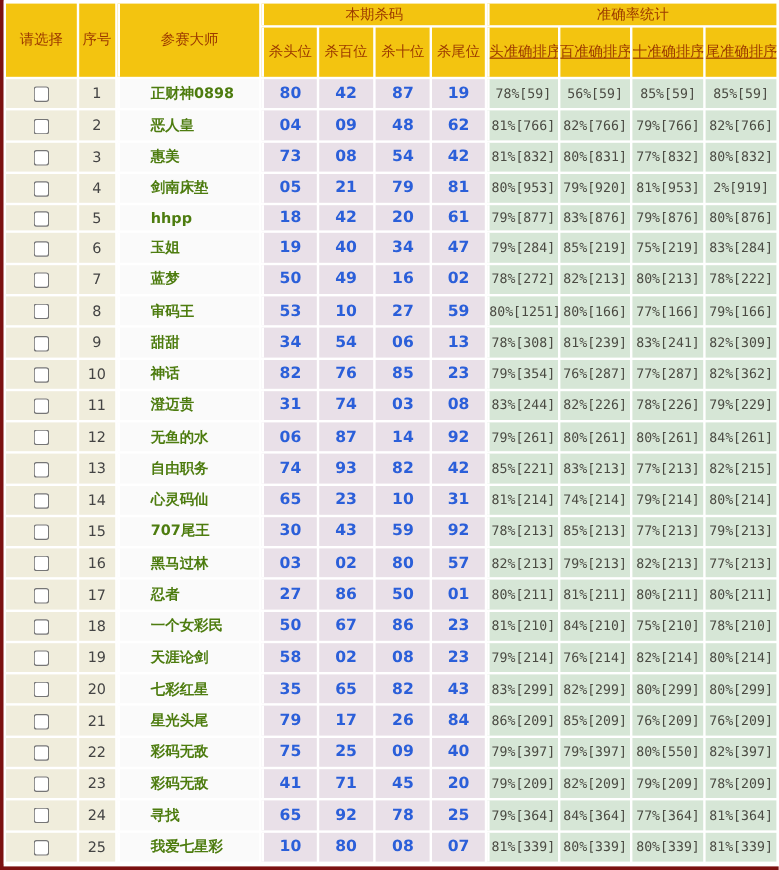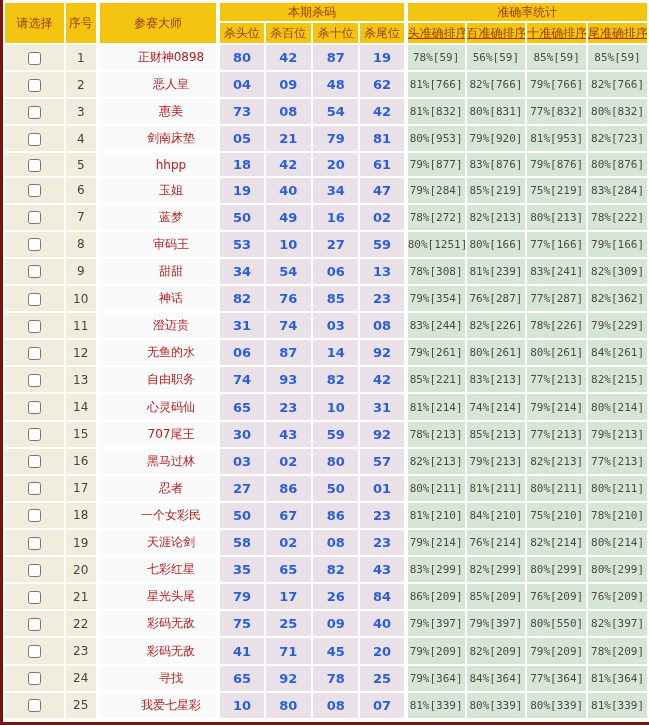--- a/index.html
+++ b/index.html
@@ -16,28 +16,28 @@
   col.c-check{width:57px}
   col.c-no{width:29px}
   col.c-name{width:115px}
   col.c-kill{width:44px}
   col.c-kill4{width:42px}
   col.c-acc{width:57px}
   th{
     background:#F3C410;color:#9C3A00;font-weight:normal;font-size:12px;text-align:center;
     height:18px;
   }
-  th.sub{height:20px;}
+  th.sub{height:41px;}
   th a{
     color:#9C3A00;text-decoration:underline;font-size:12px;cursor:pointer;
   }
   td{font-size:12px;color:#555;}
   td.check{background:#F0EDDC;text-align:center;}
   td.no{background:#F0EDDC;text-align:center;color:#444;}
-  td.name{background:#FAFAFA;text-align:center;padding-left:26px;color:#b91c1c;}
+  td.name{background:#FAFAFA;text-align:left;padding-left:26px;color:#4d7c0f;font-weight:bold;}
   td.kill{
     background:#E9E0E8;text-align:center;color:#2B5FD9;font-weight:bold;font-size:13px;
   }
   td.acc{
     background:#D6E6D6;text-align:center;color:#4A4A42;font-size:11px;
     font-family:"DejaVu Sans Mono","Liberation Mono",monospace;
   }
   .gapL{border-left:2px solid #fff;}
   input[type=checkbox]{width:13px;height:13px;margin:0;vertical-align:middle;}
 </style>
@@ -122,21 +122,21 @@
     <td class="check"><input type="checkbox" style=""></td>
     <td class="no">4</td>
     <td class="name gapL">剑南床垫</td>
     <td class="kill gapL">05</td>
     <td class="kill">21</td>
     <td class="kill">79</td>
     <td class="kill">81</td>
     <td class="acc gapL">80%[953]</td>
     <td class="acc">79%[920]</td>
     <td class="acc">81%[953]</td>
-    <td class="acc">82%[723]</td>
+    <td class="acc">2%[919]</td>
   </tr>
         <tr>
     <td class="check"><input type="checkbox" style=""></td>
     <td class="no">5</td>
     <td class="name gapL">hhpp</td>
     <td class="kill gapL">18</td>
     <td class="kill">42</td>
     <td class="kill">20</td>
     <td class="kill">61</td>
     <td class="acc gapL">79%[877]</td>

